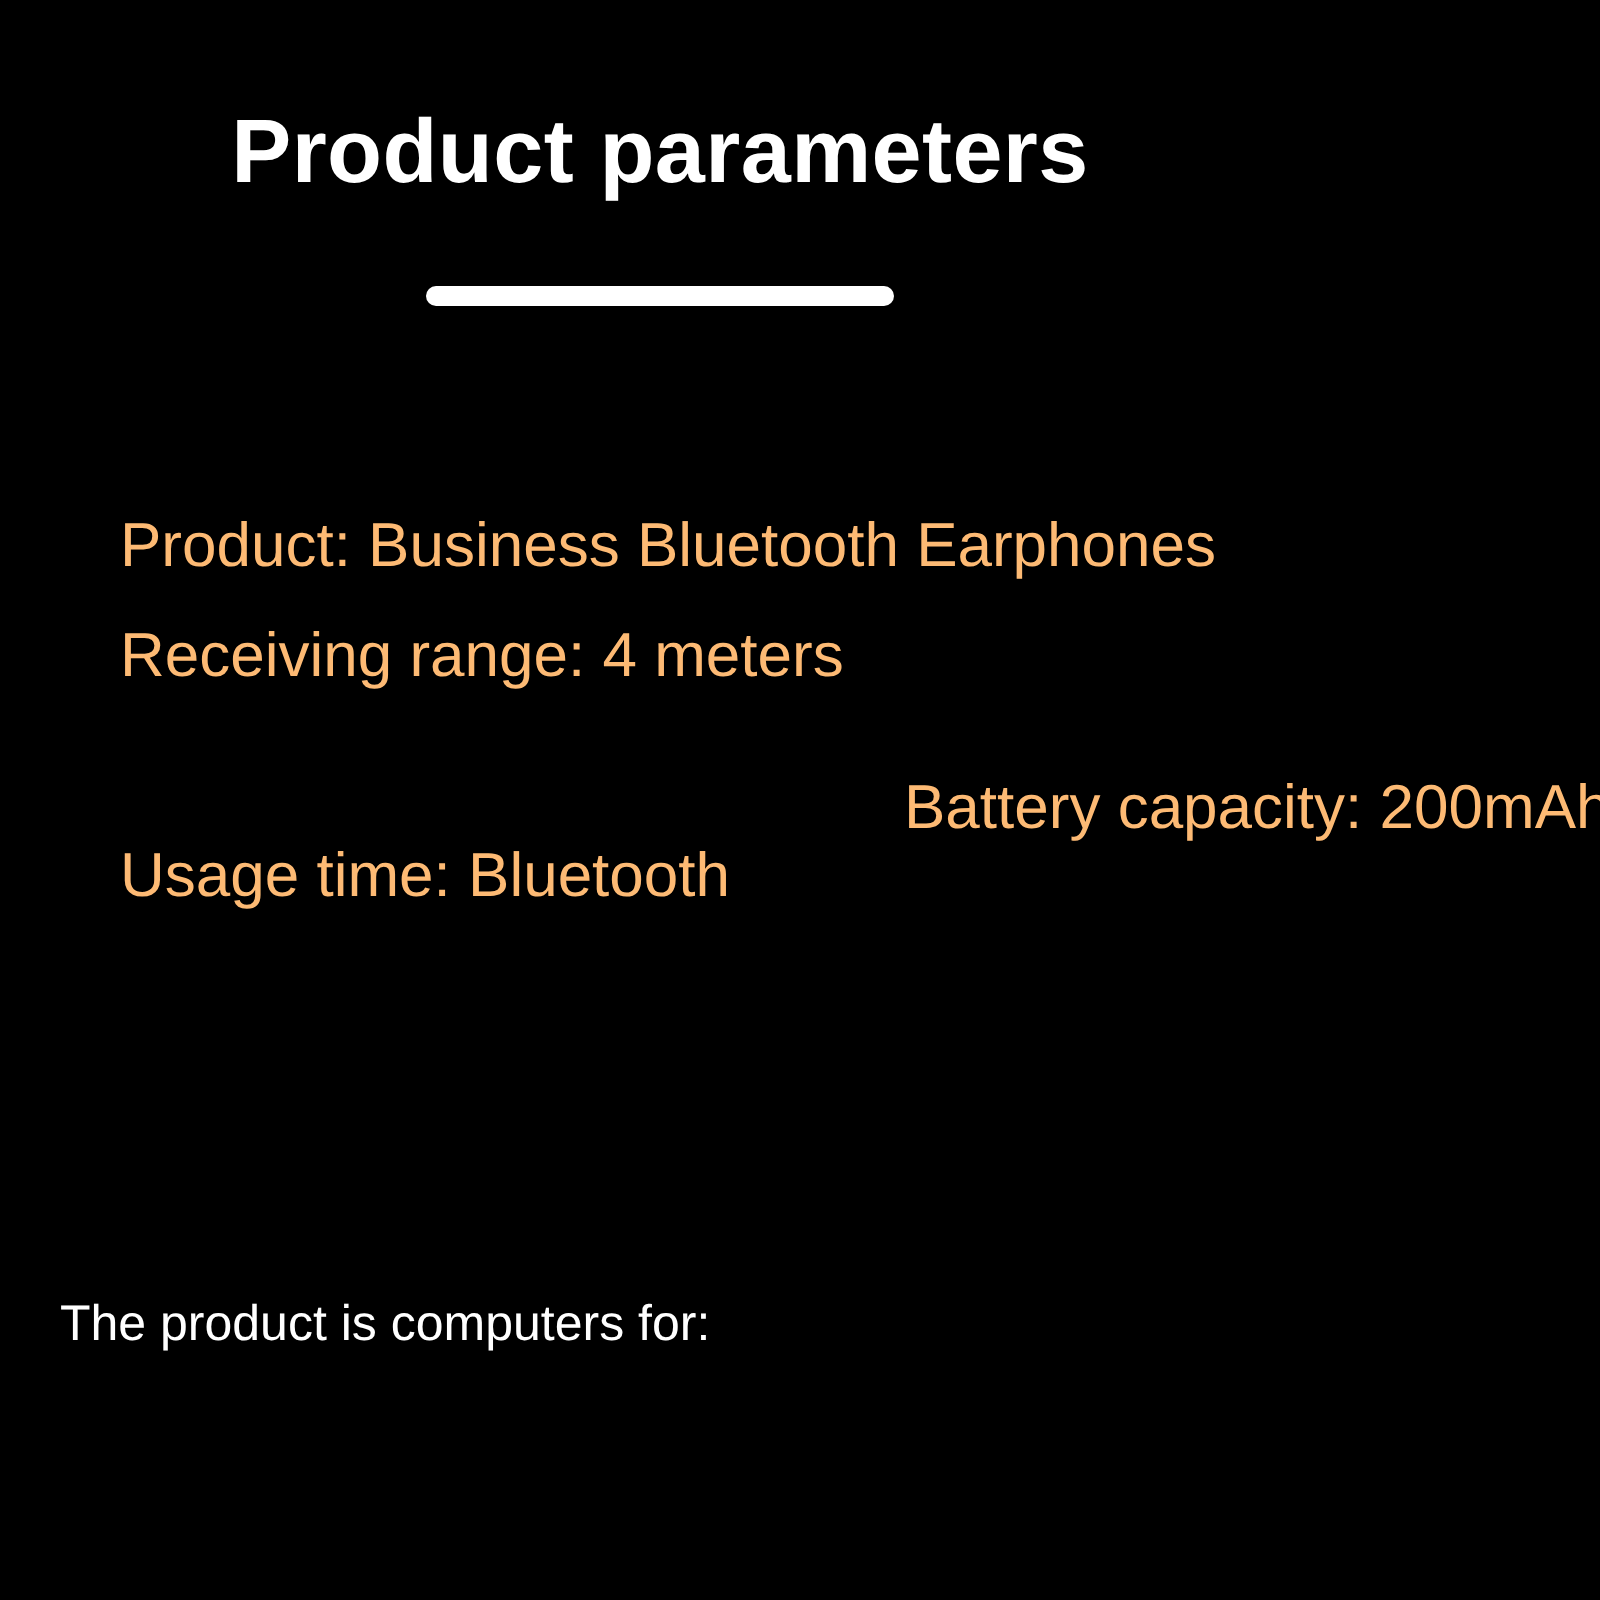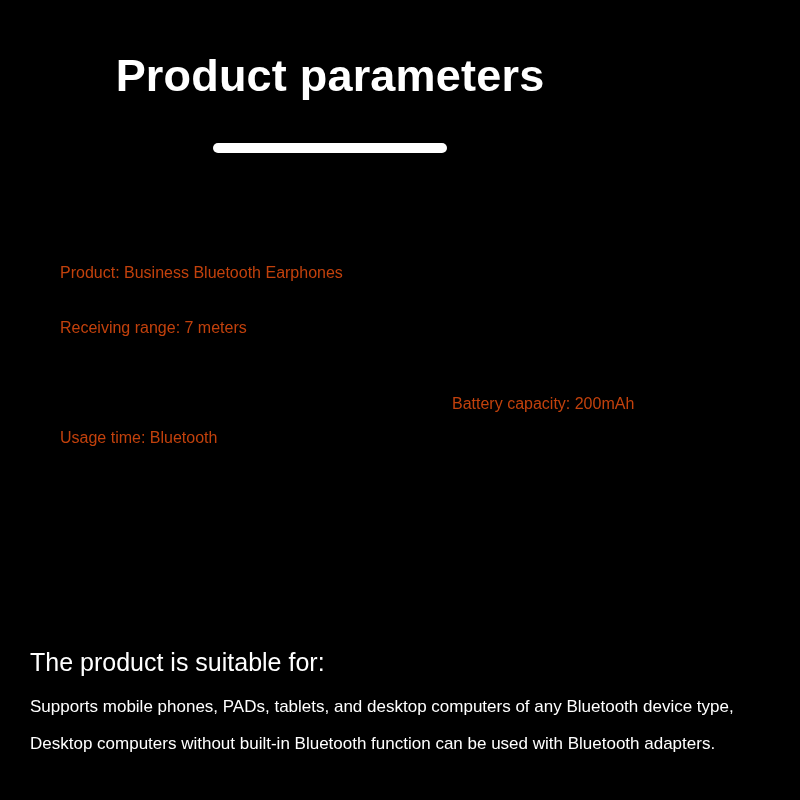--- a/index.html
+++ b/index.html
@@ -54,24 +54,24 @@
     left: 60px;
     width: 724px;
   }
   .spec-row {
     position: relative;
     height: 55px;
   }
   .spec-cell {
     position: absolute;
     top: 0;
-    font-size: 16px;
+    font-size: 31px;
     font-weight: normal;
     line-height: 30px;
-    color: #c2410c;
+    color: #fdba74;
     white-space: nowrap;
   }
   .spec-cell.col-left  { left: 0; }
   .spec-cell.col-right { left: 392px; margin-top: 21px; }
 
   
   .suitable {
     position: absolute;
     top: 646px;
     left: 30px;
@@ -105,35 +105,31 @@
     <div class="title-divider"></div>
   </div>
 
   <div class="specs">
 
     <div class="spec-row">
       <div class="spec-cell col-left">Product: Business Bluetooth Earphones</div>
     </div>
 
     <div class="spec-row">
-      <div class="spec-cell col-left">Receiving range: 7 meters</div>
+      <div class="spec-cell col-left">Receiving range: 4 meters</div>
     </div>
 
     <div class="spec-row">
       <div class="spec-cell col-right">Battery capacity: 200mAh</div>
     </div>
 
 
     <div class="spec-row">
       <div class="spec-cell col-left">Usage time: Bluetooth</div>
     </div>
 
   </div>
 
   <div class="suitable">
-    <div class="suitable-heading">The product is suitable for:</div>
-    <div class="suitable-lines">
-      <div class="suitable-line">Supports mobile phones, PADs, tablets, and desktop computers of any Bluetooth device type,</div>
-      <div class="suitable-line">Desktop computers without built-in Bluetooth function can be used with Bluetooth adapters.</div>
-    </div>
+    <div class="suitable-heading">The product is computers for:</div>
   </div>
 
 </div>
 
 </body></html>

